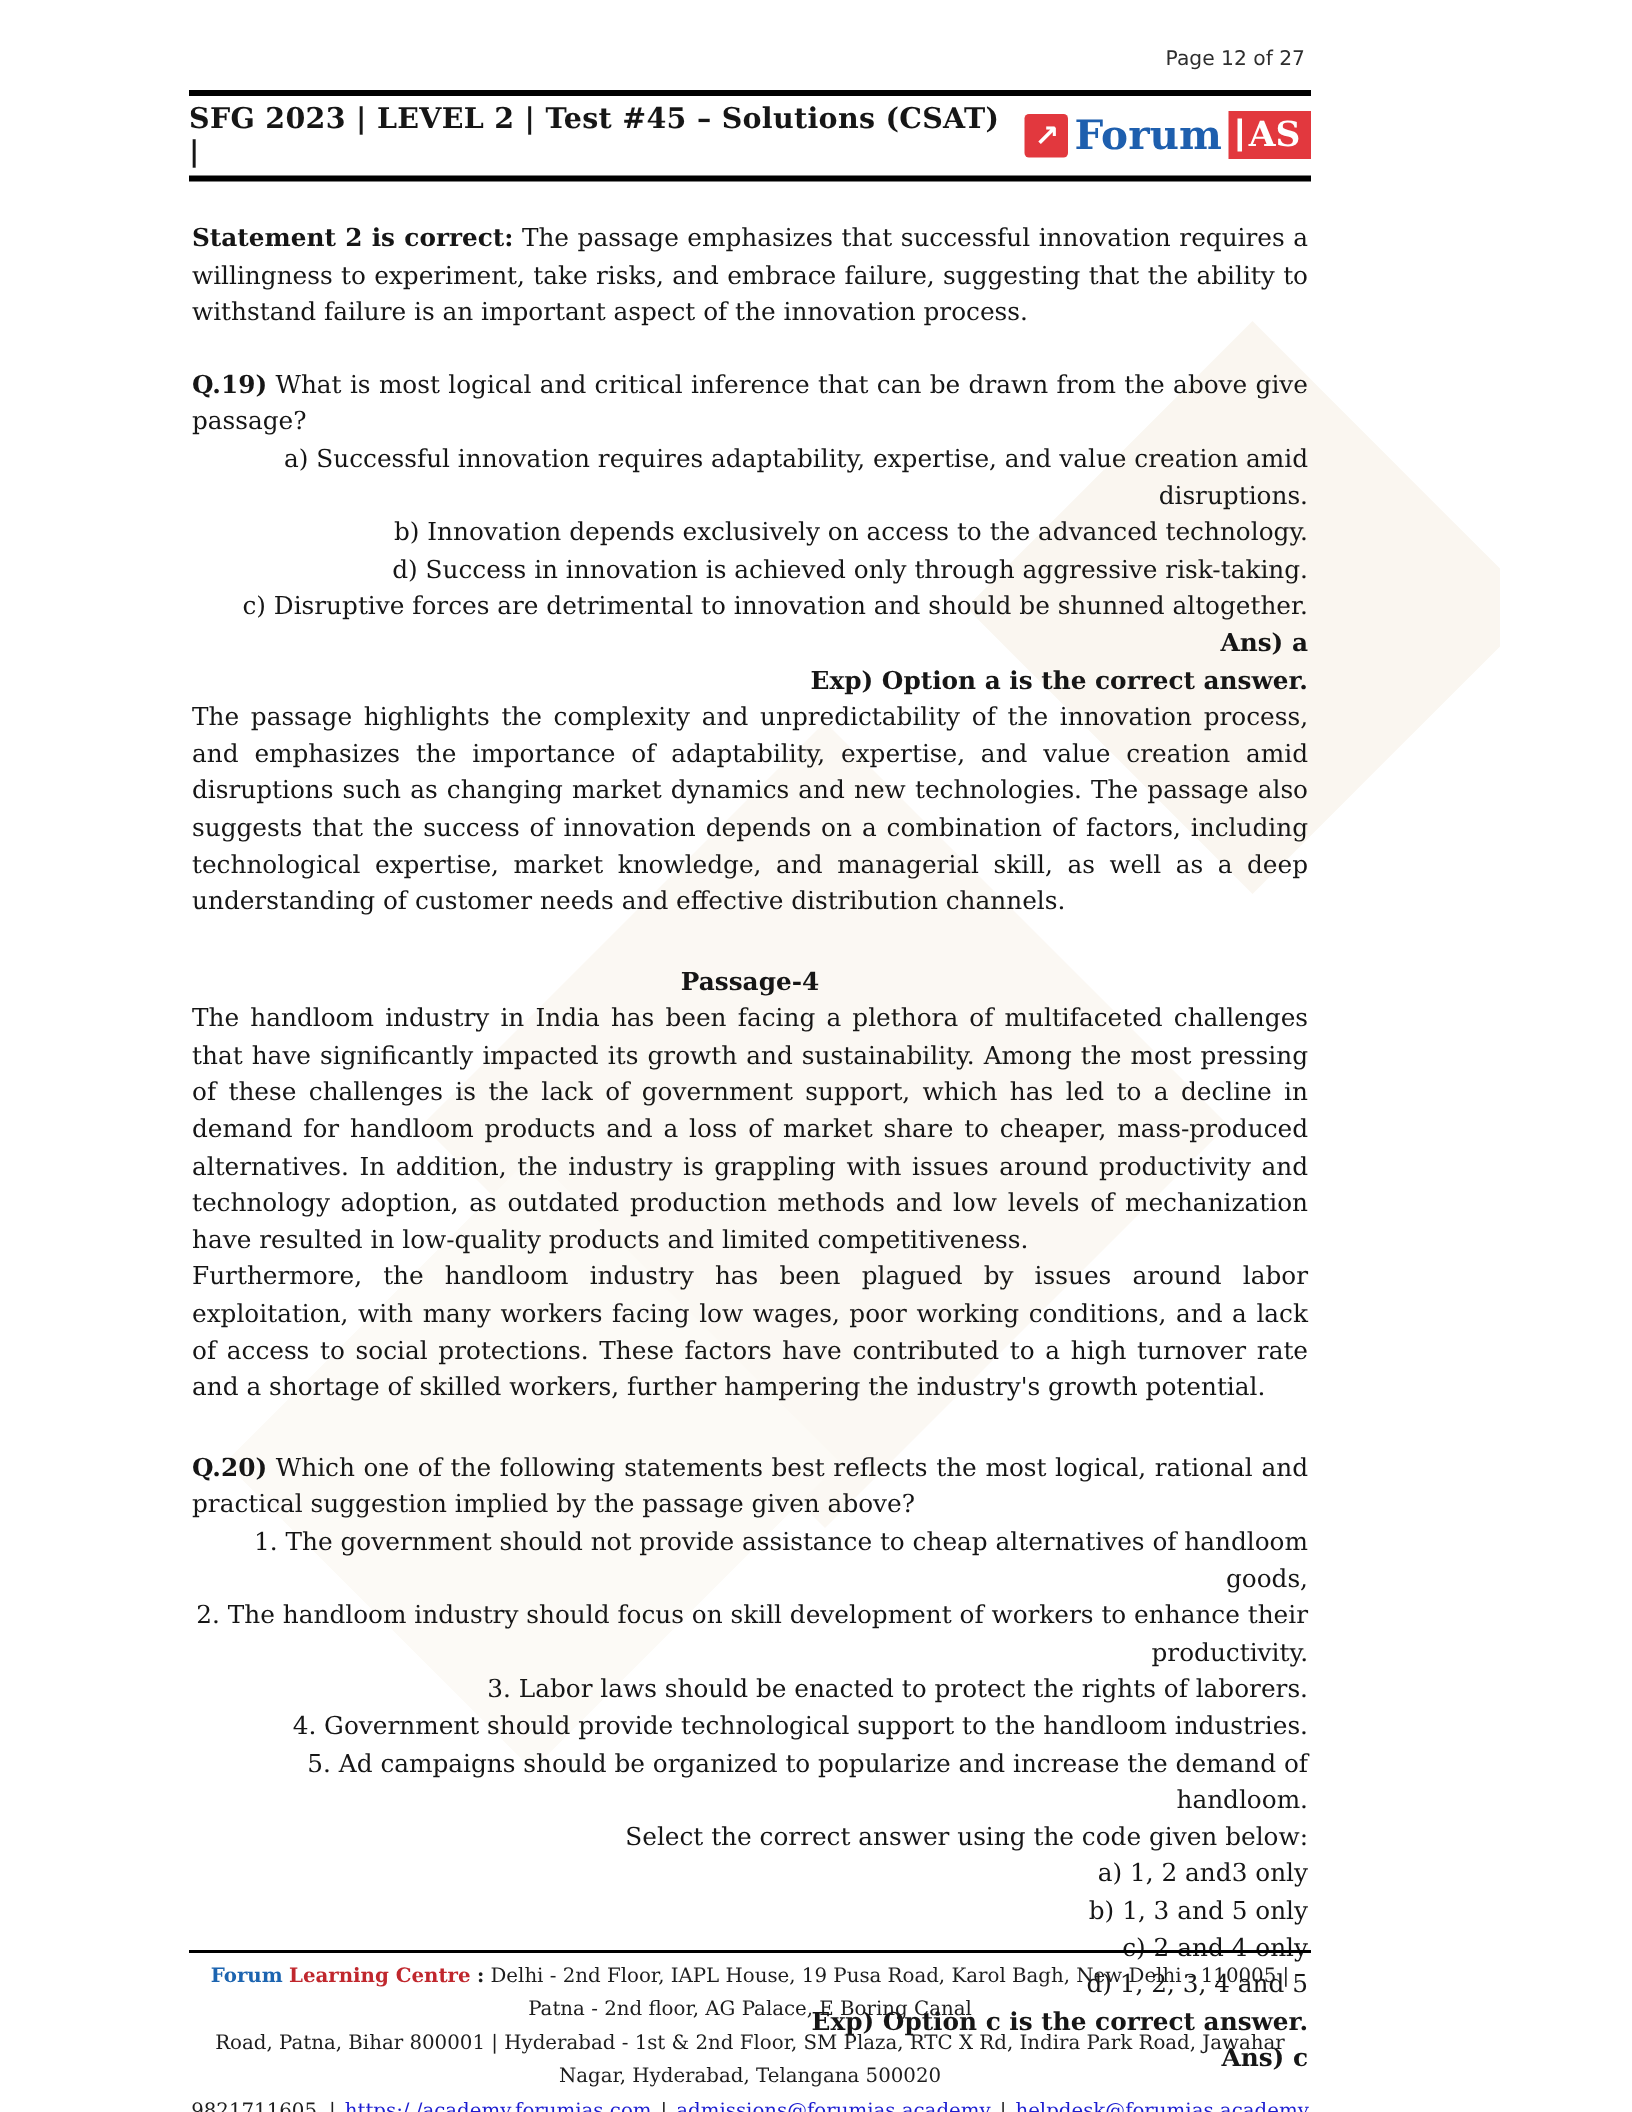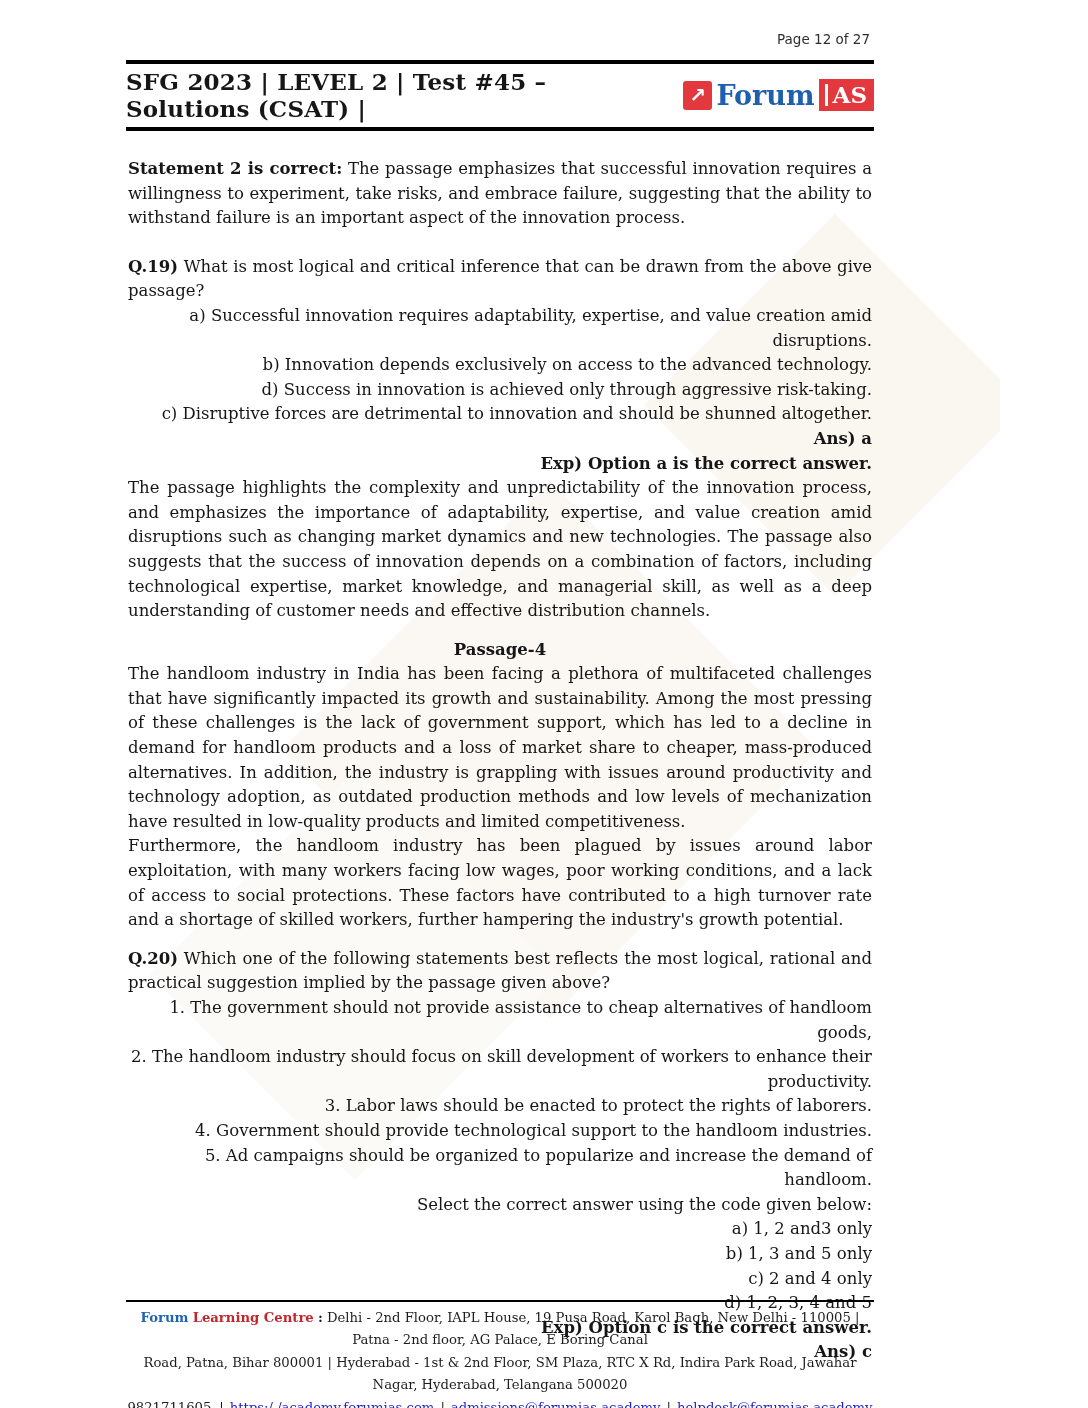--- a/index.html
+++ b/index.html
@@ -16,21 +16,21 @@
   .page-num {
     position:absolute; top:31px; right:130px; z-index:2;
     font-family:"DejaVu Sans","Liberation Sans",sans-serif; font-size:13.5px; color:#2e2e2e;
   }
   .header {
     position:relative; z-index:1; margin:60px 126px 0 126px;
     border-top:4px solid #000; border-bottom:4px solid #000;
     display:flex; align-items:center; justify-content:center; gap:10px;
     padding:4px 0 5px 0;
   }
-  .header-title { font-size:23px; font-weight:bold; letter-spacing:0.2px; }
+  .header-title { font-size:19px; font-weight:bold; letter-spacing:0.2px; }
   .logo { display:inline-flex; align-items:center; gap:4px; }
   .logo-arrow {
     display:inline-flex; align-items:center; justify-content:center;
     width:29px; height:29px; background:#e2383e; color:#ffffff;
     font-family:"DejaVu Sans","Liberation Sans",sans-serif; font-size:20px; font-weight:bold;
     border-radius:3px;
   }
   .logo-forum { color:#1e5fae; font-size:27px; font-weight:bold; }
   .logo-ias {
     display:inline-flex; align-items:center; background:#e2383e; color:#ffffff;
@@ -41,21 +41,21 @@
   .body {
     position:relative; z-index:1; margin:26px 128px 0 128px;
     font-size:16.5px; line-height:24.6px;
   }
   .para { text-align:justify; }
   .b { font-weight:bold; }
   .line { text-align:right; }
   .centered { text-align:center; }
   .mt-block { margin-top:24px; }
   .mt-ans { }
-  .mt-sec { margin-top:14px; }
+  .mt-sec { margin-top:29px; }
 
   .footer {
     position:absolute; z-index:1; left:126px; right:126px; top:1300px;
     border-top:2px solid #000; padding-top:5px;
     text-align:center; font-size:13.2px; line-height:22.4px; color:#1d1d1d;
   }
   .footer .brand-forum { color:#1c64b0; font-weight:bold; }
   .footer .brand-rest  { color:#c0272d; font-weight:bold;text-align:center; }
   .footer .colon { font-weight:bold; }
   .footer a, .footer .link {

